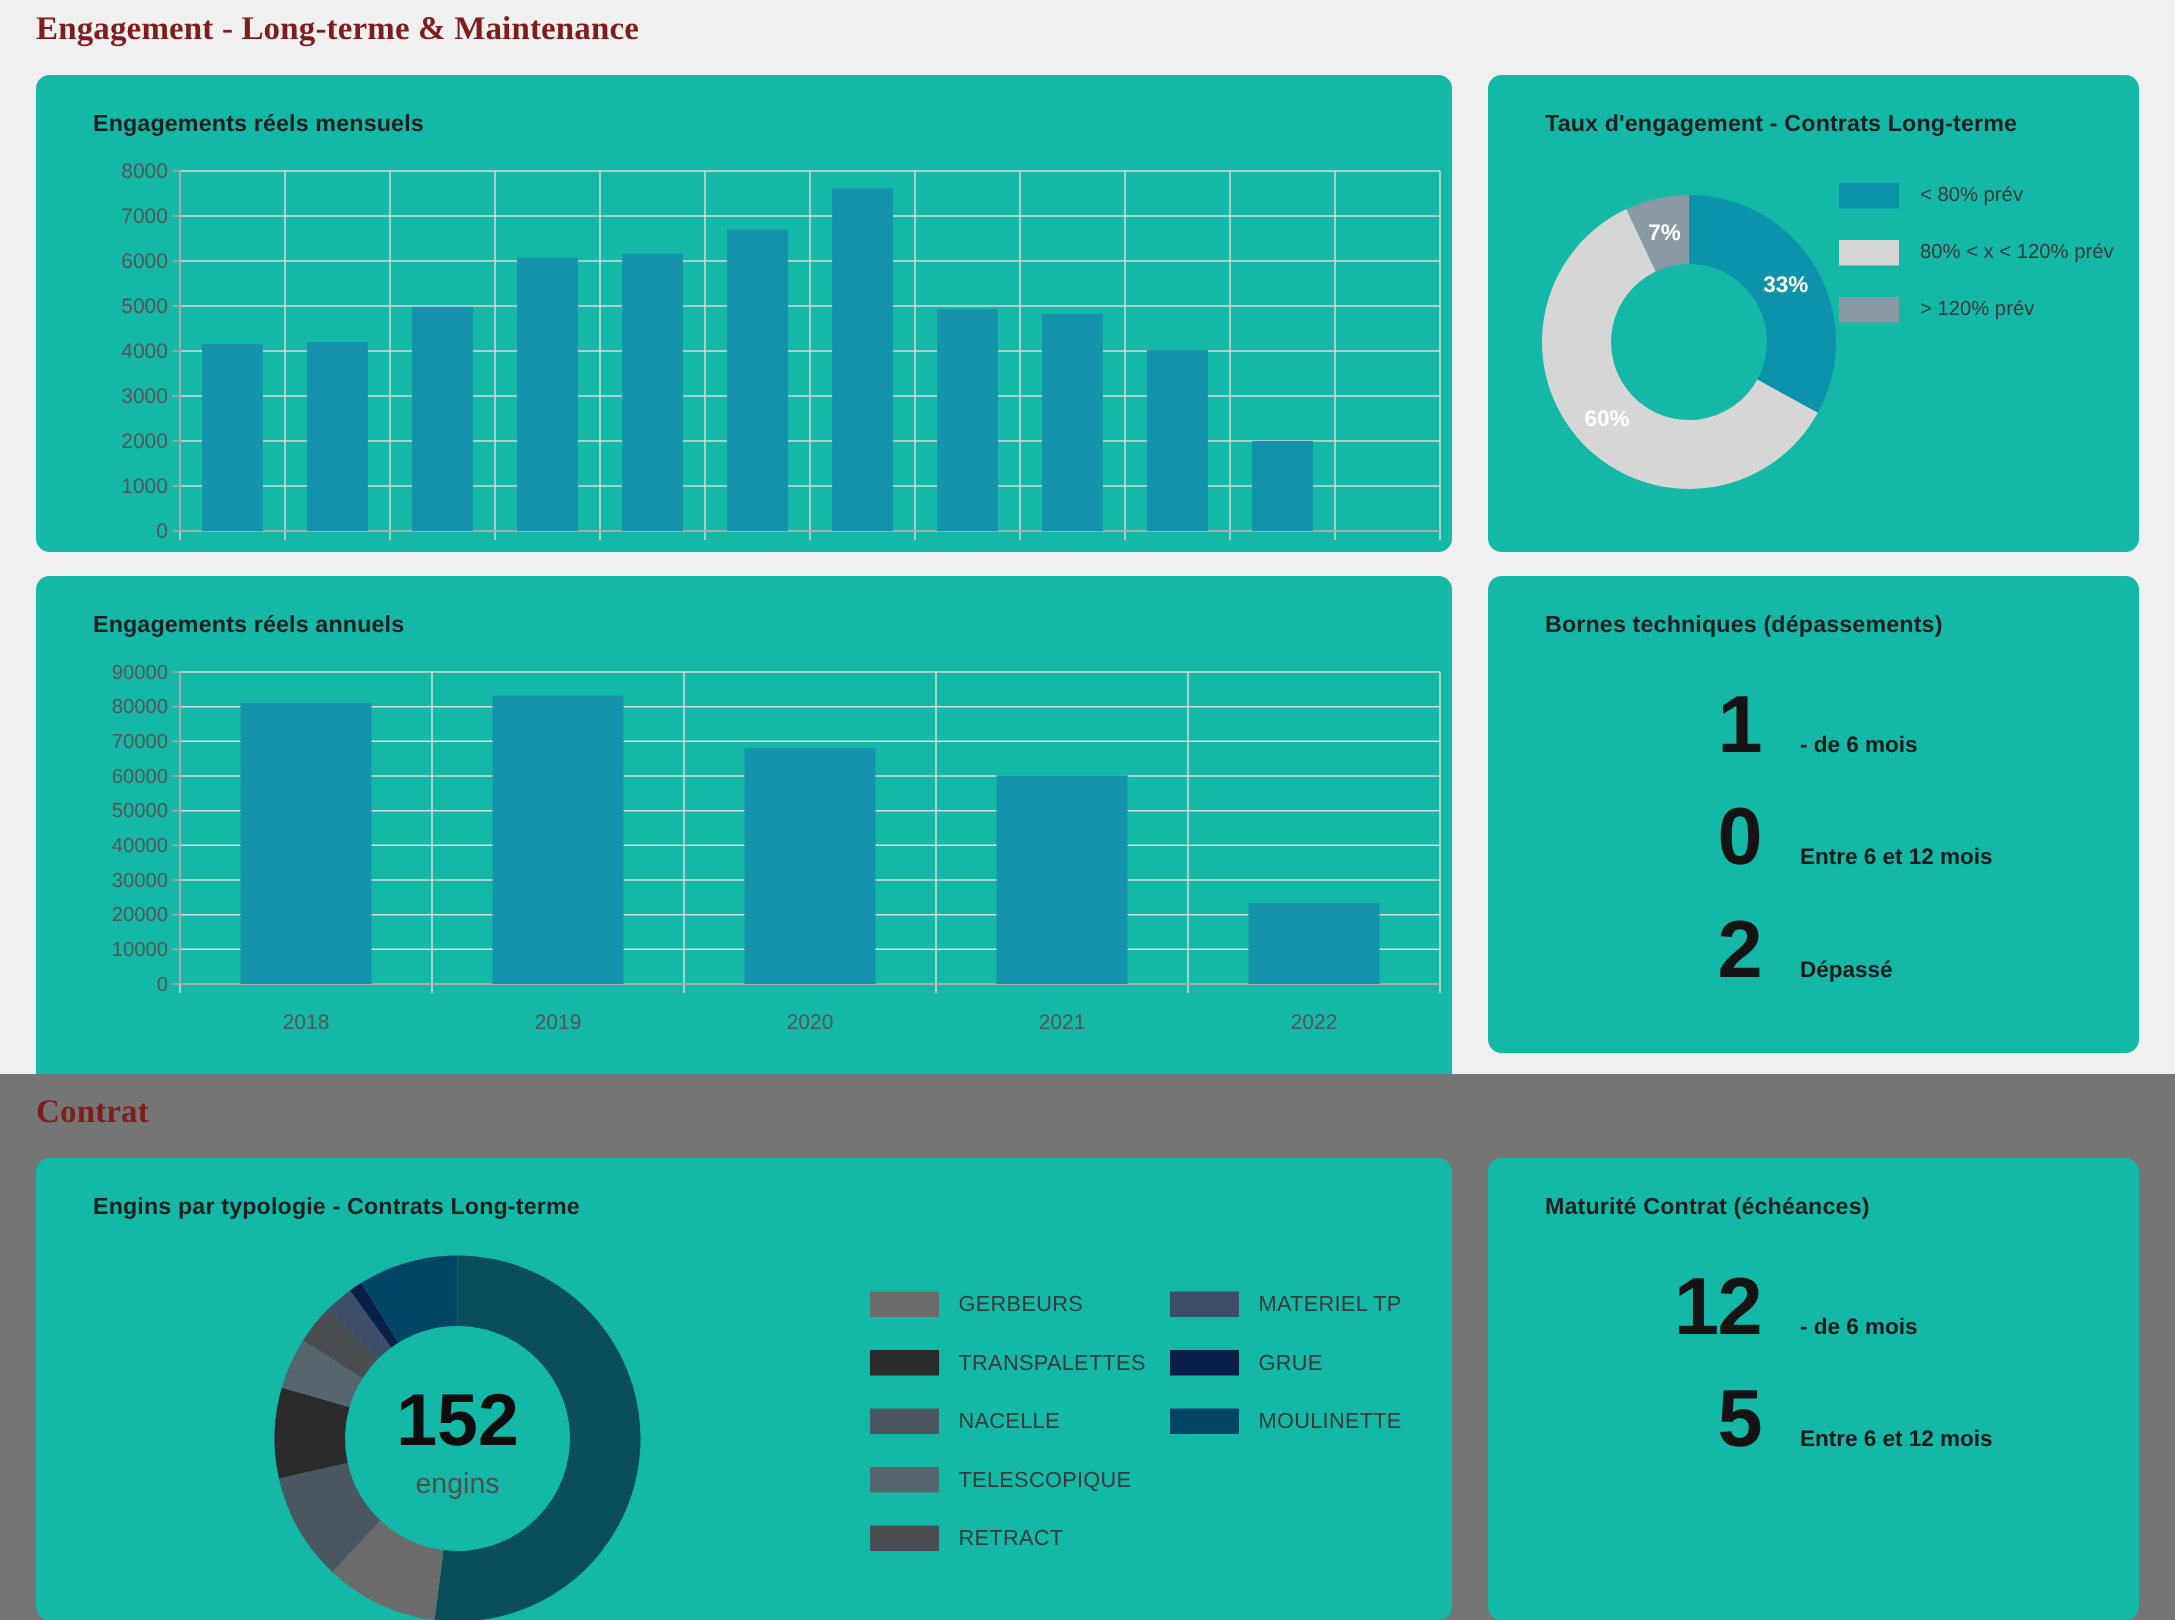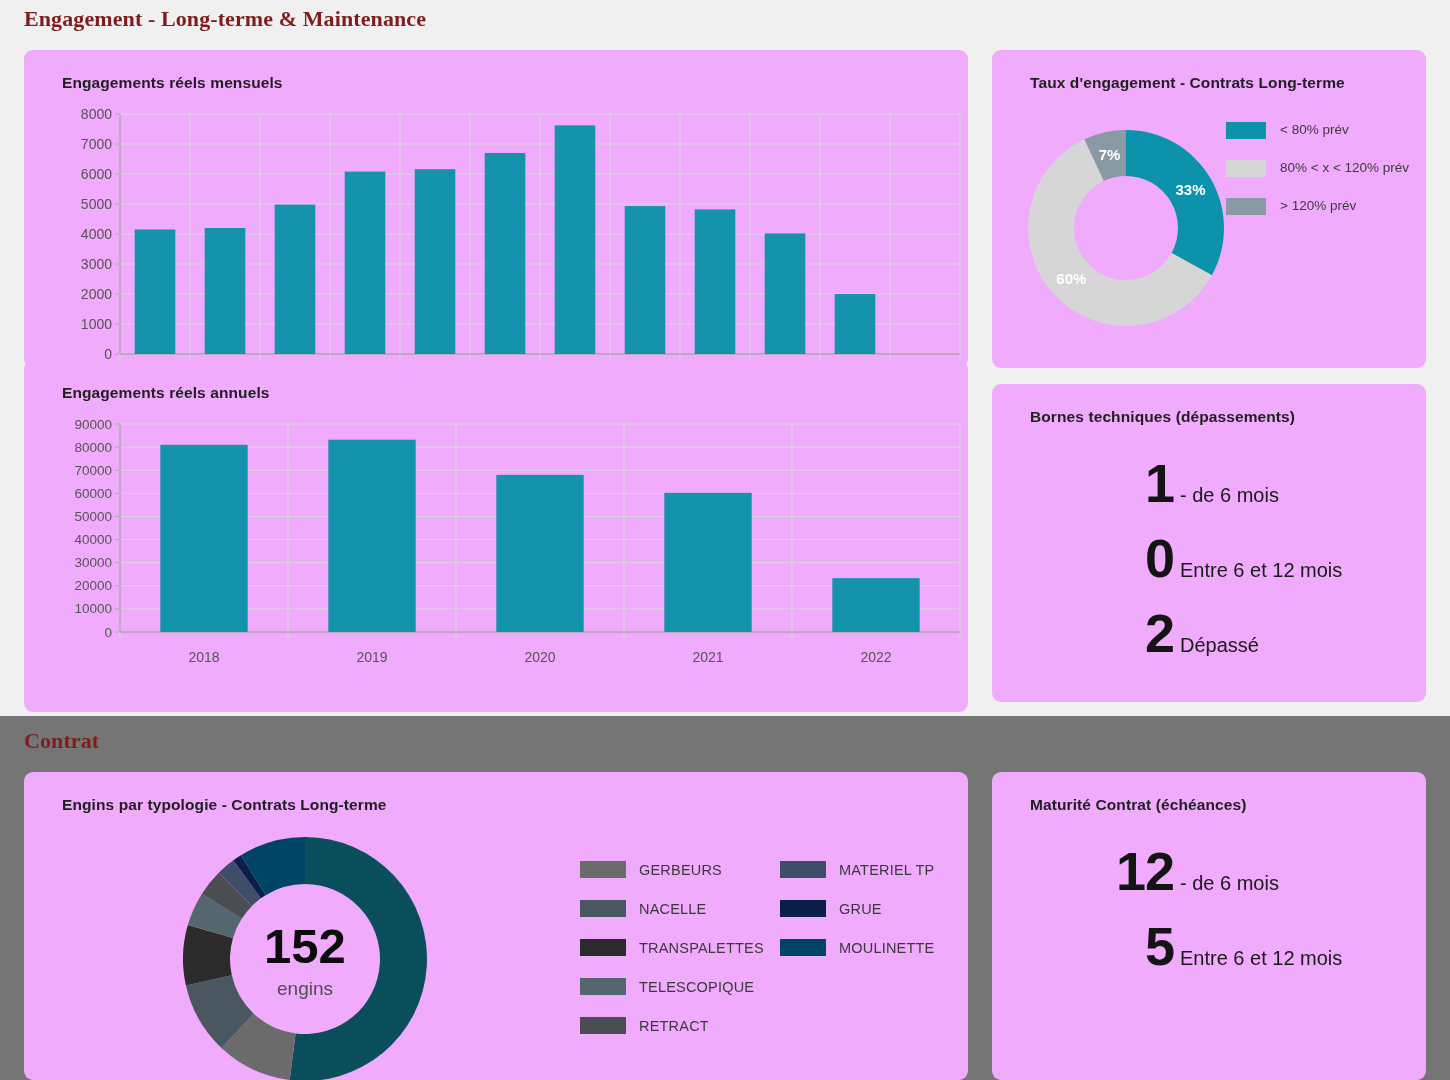--- a/index.html
+++ b/index.html
@@ -27,33 +27,33 @@
     background: #f0f0f0;
   }
   .band-contrat {
     position: absolute; left: 0; top: 716px; width: 1450px; height: 364px;
     background: #757575;
   }
 
   
   .card {
     position: absolute;
-    background: #f0abfc;
+    background: #14b8a6;
     border-radius: 9px;
   }
 
   .card-title {
     position: absolute; left: 38px; top: 24px;
     font-size: 15.5px; font-weight: 600; color: #1f1f1f;
     letter-spacing: .1px; white-space: nowrap;
   }
 
   #card-monthly  { left: 24px;   top: 50px;  width: 944px; height: 318px; }
   #card-rate     { left: 992px;  top: 50px;  width: 434px; height: 318px; }
-  #card-annual   { left: 24px;   top: 360px; width: 944px; height: 352px; }
+  #card-annual   { left: 24px;   top: 384px; width: 944px; height: 352px; }
   #card-bornes   { left: 992px;  top: 384px; width: 434px; height: 318px; padding-left: 39px; }
   #card-engins   { left: 24px;   top: 772px; width: 944px; height: 308px; }
   #card-maturite { left: 992px;  top: 772px; width: 434px; height: 308px; }
 
   
   .chart-wrap { position: absolute; left: 0; top: 0; width: 100%; height: 100%; }
   svg { display: block; }
   .axis-label   { font-family: "Liberation Sans", sans-serif; fill: #555; }
   .gridline     { stroke: #d8d8d8; stroke-width: 1; }
   .axisline     { stroke: #aaaaaa; stroke-width: 1.4; }
@@ -92,22 +92,22 @@
 
   
   .kpi-list { position: absolute; left: 96px; top: 72px; width: 330px; }
   .kpi-row { display: flex; align-items: baseline; height: 75px; }
   .kpi-num {
     font-size: 54px; font-weight: 800; color: #141414;
     text-align: right; line-height: 1; letter-spacing: -1px;
     min-width: 86px; flex: none;
   }
   .kpi-label {
-    font-size: 20px; font-weight: 400; color: #1a1a1a;
-    margin-left: 6px; white-space: nowrap;
+    font-size: 15px; font-weight: 700; color: #1a1a1a;
+    margin-left: 26px; white-space: nowrap;
   }
 
   
   .engins-center-num {
     font-family: "Liberation Sans", sans-serif;
     font-weight: bold; fill: #0d0d0d;
   }
   .engins-center-sub {
     font-family: "Liberation Sans", sans-serif; fill: #4f4f4f;
   }
@@ -326,26 +326,26 @@
           <text x="135" y="139" text-anchor="middle" font-size="49" class="engins-center-num">152</text>
           <text x="135" y="171" text-anchor="middle" font-size="19" class="engins-center-sub">engins</text>
         </svg>
     </div>
     <div class="legend-engins" id="legend-engins">
         <div class="lrow">
           <span class="swatch" style="background: rgb(107, 107, 107);"></span>
           <span class="ltxt">GERBEURS</span>
         </div>
         <div class="lrow">
+          <span class="swatch" style="background: rgb(43, 43, 43);"></span>
+          <span class="ltxt">TRANSPALETTES</span>
+        </div>
+        <div class="lrow">
           <span class="swatch" style="background: rgb(74, 87, 97);"></span>
           <span class="ltxt">NACELLE</span>
-        </div>
-        <div class="lrow">
-          <span class="swatch" style="background: rgb(43, 43, 43);"></span>
-          <span class="ltxt">TRANSPALETTES</span>
         </div>
         <div class="lrow">
           <span class="swatch" style="background: rgb(86, 102, 110);"></span>
           <span class="ltxt">TELESCOPIQUE</span>
         </div>
         <div class="lrow">
           <span class="swatch" style="background: rgb(74, 78, 82);"></span>
           <span class="ltxt">RETRACT</span>
         </div>
         <div class="lrow">

